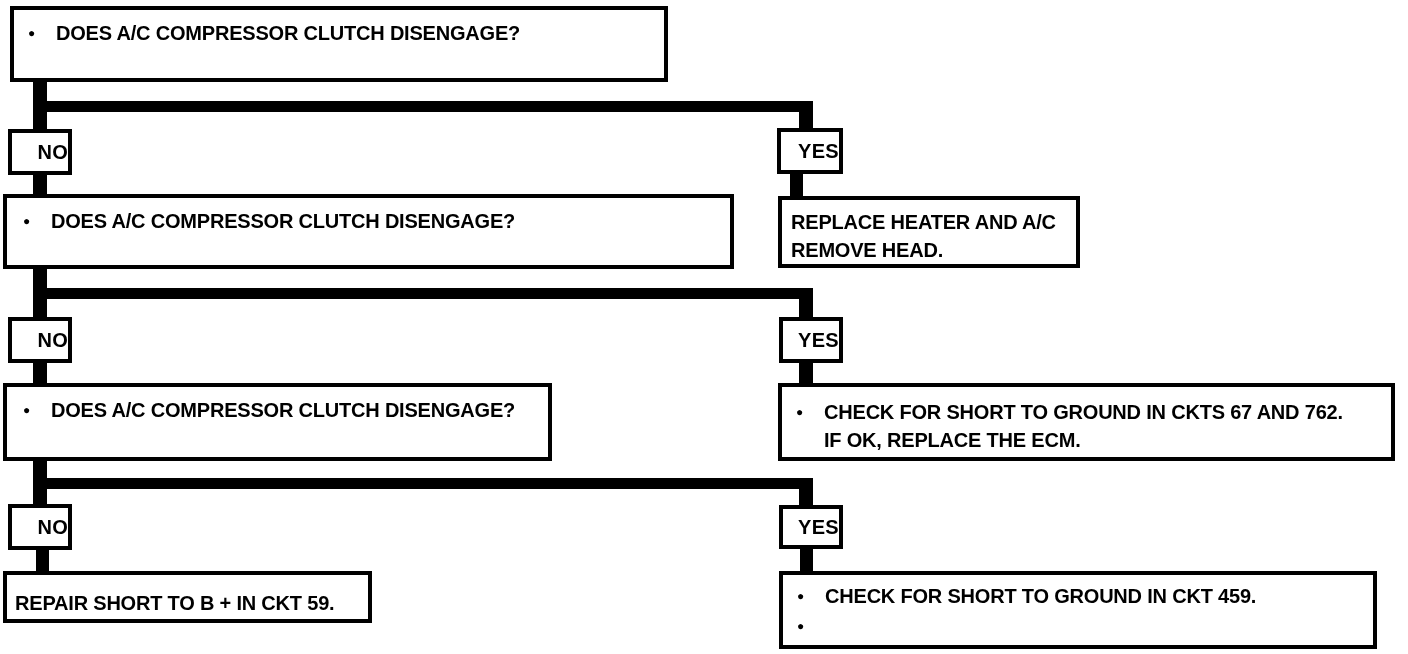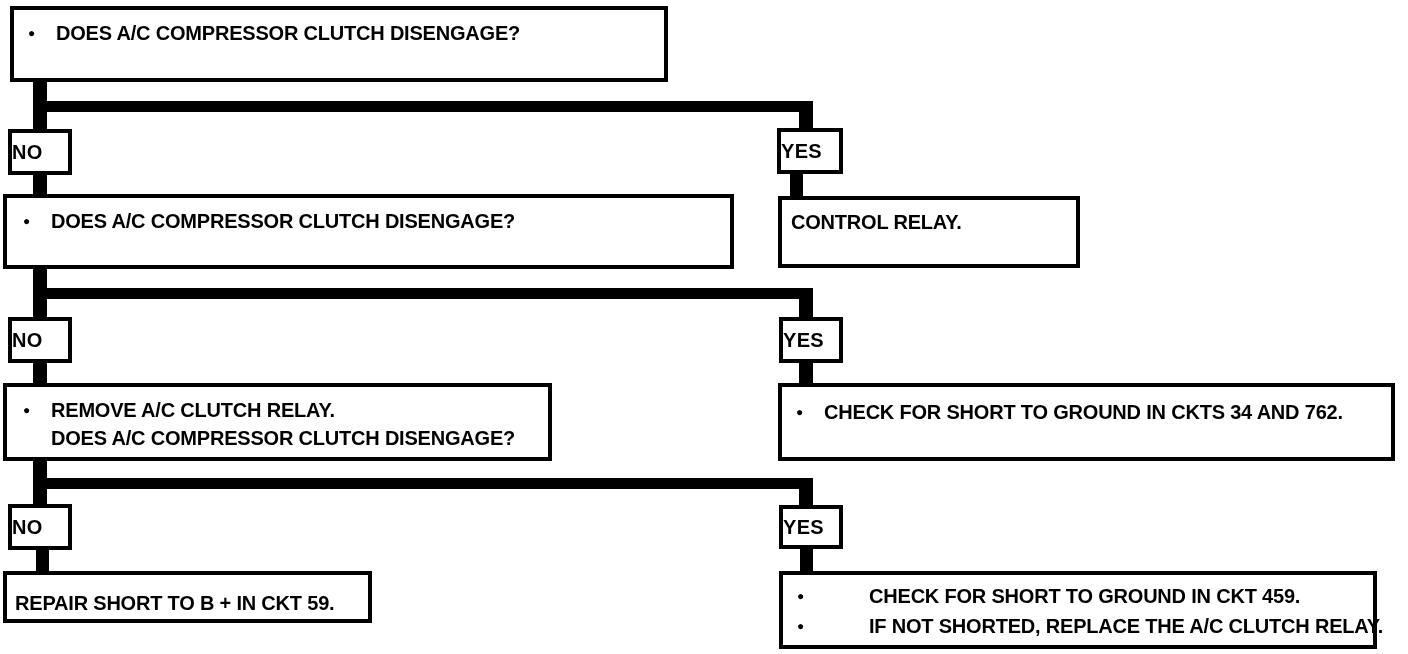--- a/index.html
+++ b/index.html
@@ -19,21 +19,21 @@
   }
   .box {
     position: absolute;
     box-sizing: border-box;
     border: 4px solid #000000;
     background: #ffffff;
   }
   .tagbox {
     display: flex;
     align-items: center;
-    justify-content: flex-start;
+    justify-content: flex-end;
     font-size: 20px;
     letter-spacing: 0.3px;
   }
   .ln {
     position: absolute;
     background: #000000;
   }
   .row {
     display: flex;
     align-items: flex-start;
@@ -49,21 +49,21 @@
     font-size: 20px;
     line-height: 28px;
     letter-spacing: -0.2px;
     white-space: nowrap;
   }
   .q1 .row { padding: 9px 4px 4px 14px; }
   .q2 .row, .q3 .row { padding: 9px 4px 4px 16px; }
   .a2 .row { padding: 11px 4px 4px 14px; }
   .a4 .rows { padding: 6px 4px 4px 14px; }
   .a4 .row .bullet { line-height: 30px; }
-  .a4 .row div { font-size: 20px; line-height: 30px; letter-spacing: -0.2px; white-space: nowrap; margin-left: 44px; }
+  .a4 .row div { font-size: 20px; line-height: 30px; letter-spacing: -0.2px; white-space: nowrap; }
   .a1 .plainlines { padding: 8px 4px 4px 9px; }
   .a3t {
     display: flex;
     align-items: center;
     padding-left: 8px;
     font-size: 20px;
     letter-spacing: -0.2px;
     white-space: nowrap;
   }
 </style>
@@ -113,46 +113,47 @@
     <div class="row">
       <span class="bullet">●</span>
       <div class="lines">
         <div>DOES A/C COMPRESSOR CLUTCH DISENGAGE?</div>
       </div>
     </div>
   </div>
 
   <div class="box a1" style="left:778px;top:196px;width:302px;height:72px">
     <div class="plainlines">
-      <div>CONTROL RELAY.</div>
+      <div>REPLACE HEATER AND A/C</div>
+      <div>REMOVE HEAD.</div>
     </div>
   </div>
 
   <div class="box tagbox" style="left:8px;top:317px;width:64px;height:46px;border-width:4px">
     <span>NO</span>
   </div>
   <div class="box tagbox" style="left:779px;top:317px;width:64px;height:46px;border-width:4px">
     <span>YES</span>
   </div>
 
   <div class="box q3" style="left:3px;top:383px;width:549px;height:78px">
     <div class="row">
       <span class="bullet">●</span>
       <div class="lines">
-        <div>REMOVE A/C CLUTCH RELAY.</div>
         <div>DOES A/C COMPRESSOR CLUTCH DISENGAGE?</div>
       </div>
     </div>
   </div>
 
   <div class="box a2" style="left:778px;top:383px;width:617px;height:78px">
     <div class="row">
       <span class="bullet">●</span>
       <div class="lines">
-        <div>CHECK FOR SHORT TO GROUND IN CKTS 34 AND 762.</div>
+        <div>CHECK FOR SHORT TO GROUND IN CKTS 67 AND 762.</div>
+        <div>IF OK, REPLACE THE ECM.</div>
       </div>
     </div>
   </div>
 
   <div class="box tagbox" style="left:8px;top:504px;width:64px;height:46px;border-width:4px">
     <span>NO</span>
   </div>
   <div class="box tagbox" style="left:779px;top:505px;width:64px;height:44px;border-width:4px">
     <span>YES</span>
   </div>
@@ -164,18 +165,17 @@
   </div>
 
   <div class="box a4" style="left:779px;top:571px;width:598px;height:78px">
     <div class="rows">
       <div class="row">
         <span class="bullet">●</span>
         <div>CHECK FOR SHORT TO GROUND IN CKT 459.</div>
       </div>
       <div class="row">
         <span class="bullet">●</span>
-        <div>IF NOT SHORTED, REPLACE THE A/C CLUTCH RELAY.</div>
       </div>
     </div>
   </div>
 
 </div>
 
 </body></html>

